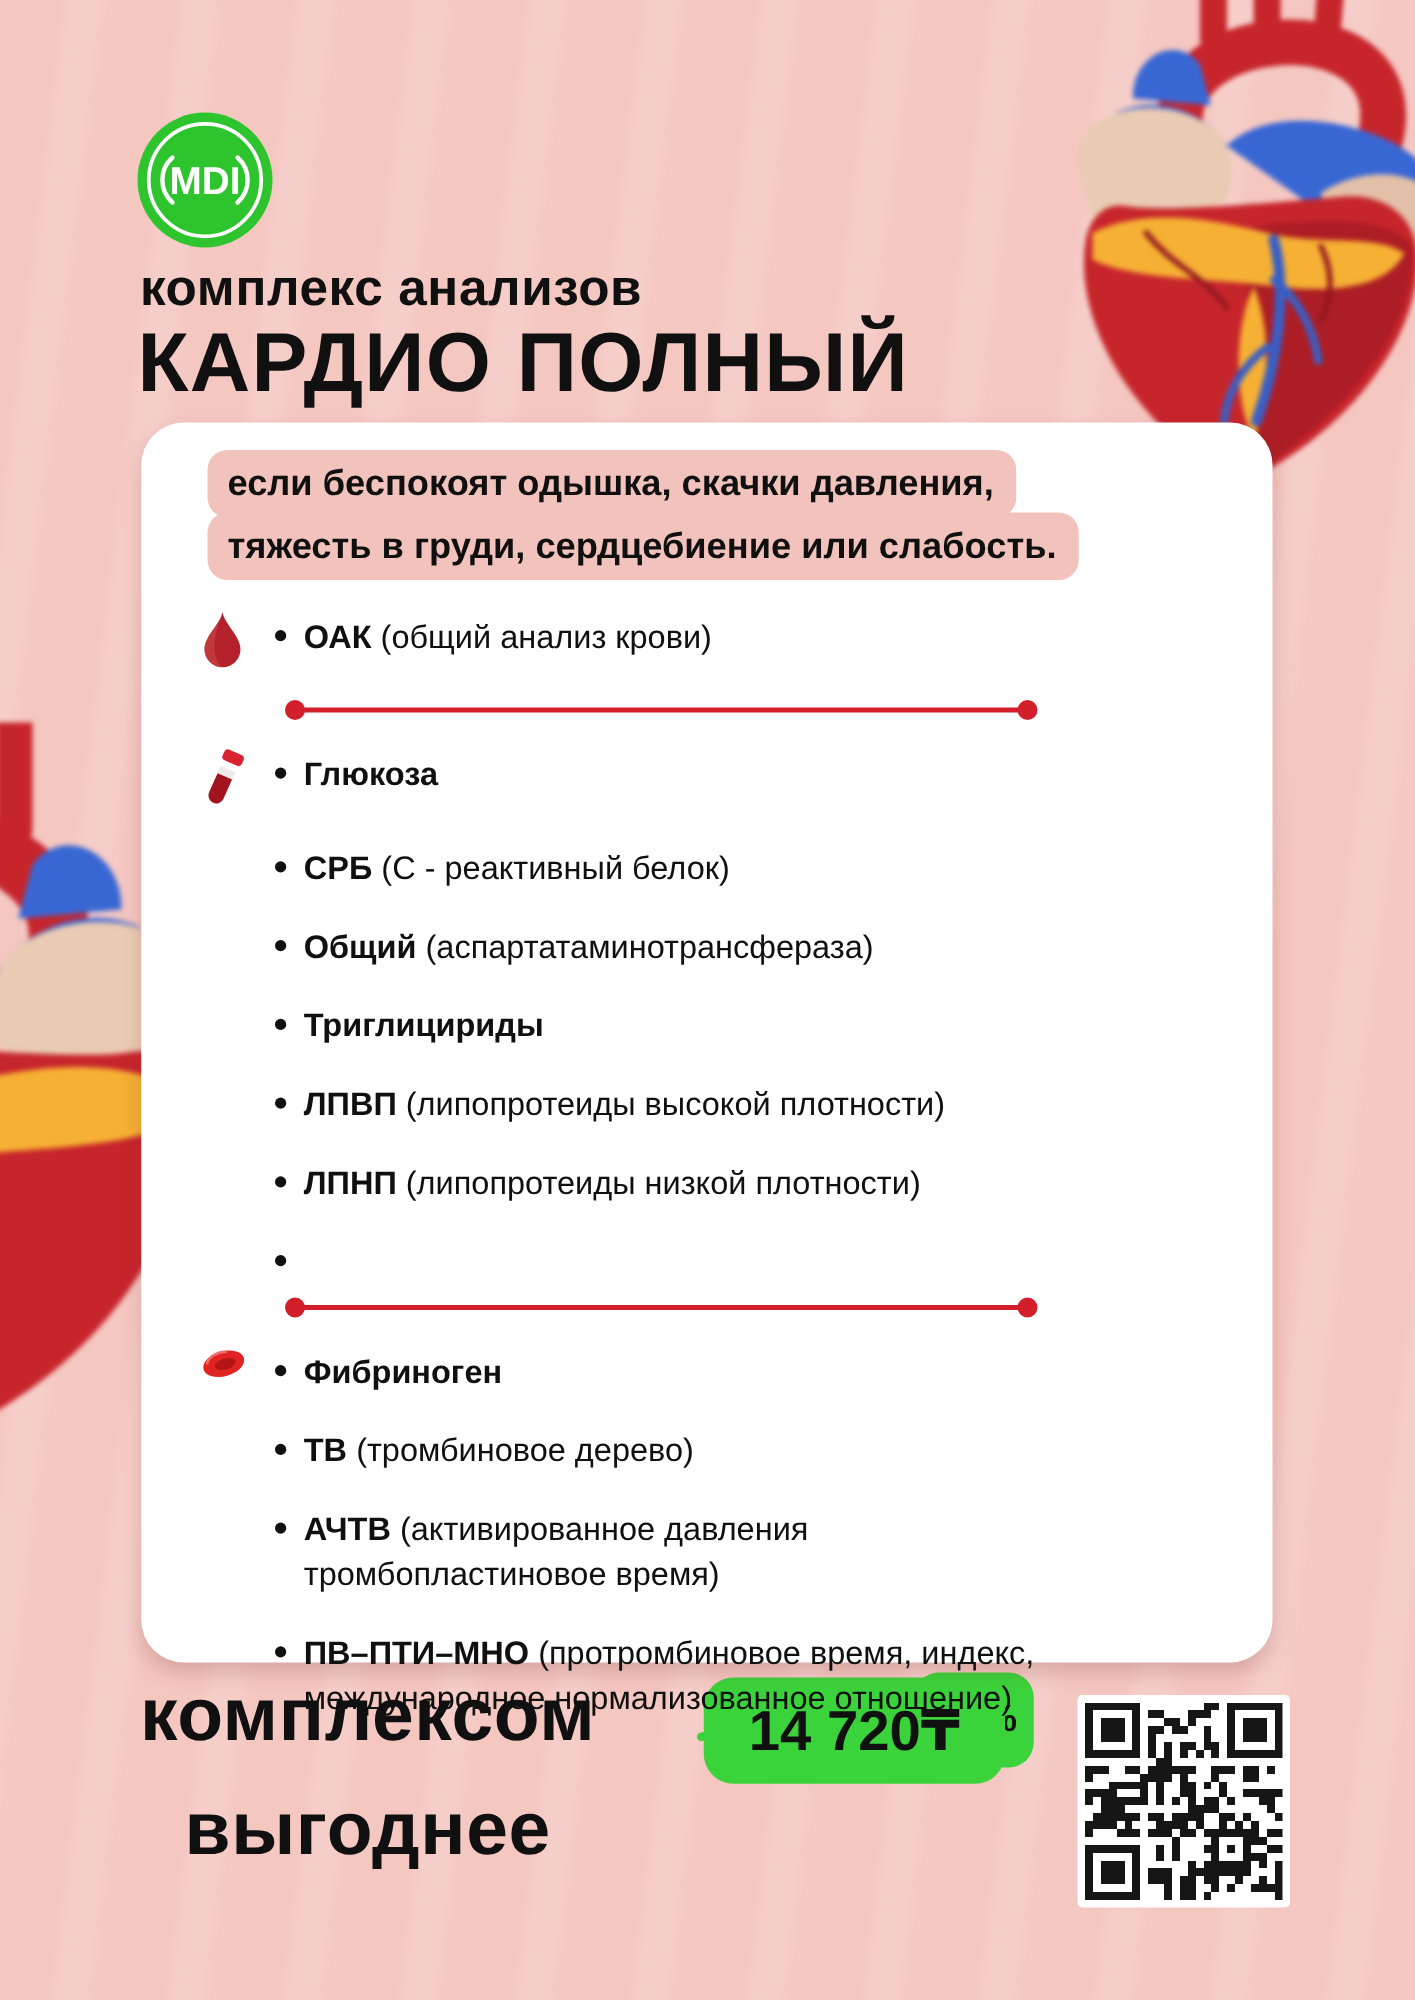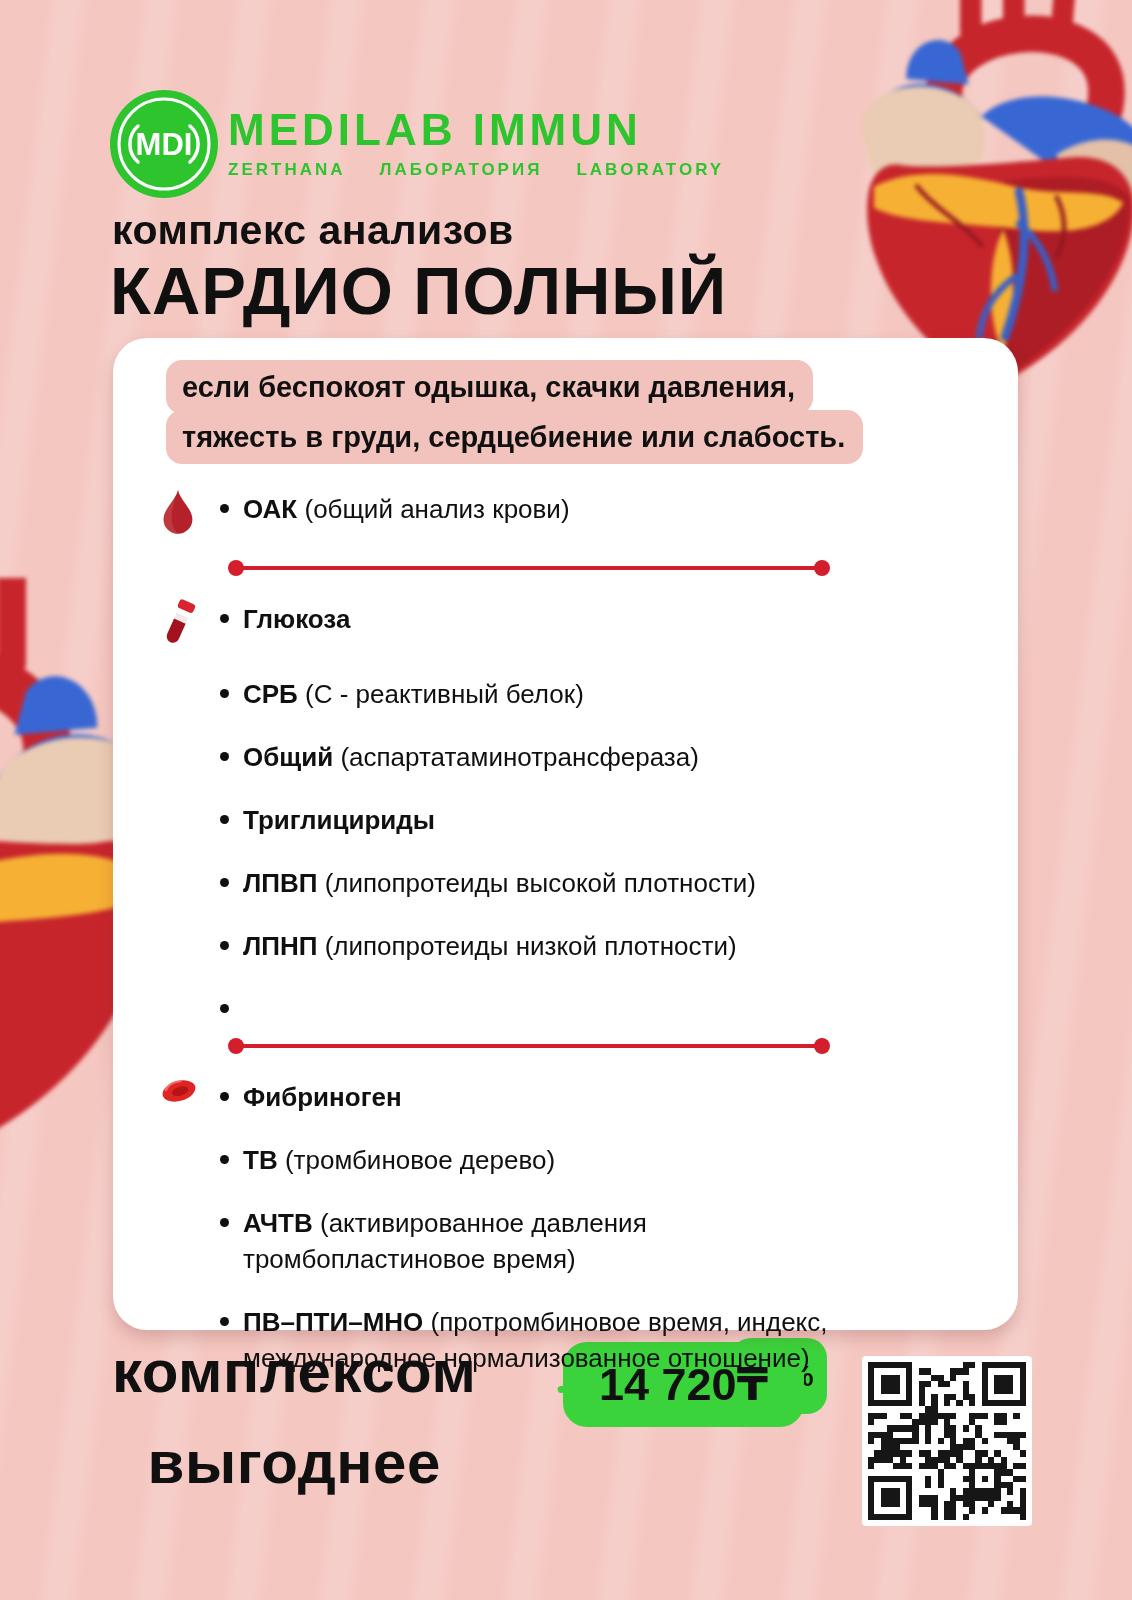--- a/index.html
+++ b/index.html
@@ -189,28 +189,20 @@
     <text font-family="Liberation Sans, sans-serif" font-size="10" font-weight="700" fill="#ffffff" letter-spacing="2.5">
       <textPath href="#arcTop" startOffset="50%" text-anchor="middle"></textPath>
     </text>
     <text font-family="Liberation Sans, sans-serif" font-size="9" font-weight="700" fill="#ffffff" letter-spacing="1.5">
       <textPath href="#arcBottom" startOffset="50%" text-anchor="middle"></textPath>
     </text>
     <path d="M 30,38 A 24,24 0 0 0 30,74" fill="none" stroke="#ffffff" stroke-width="3.5" stroke-linecap="round"></path>
     <path d="M 82,38 A 24,24 0 0 1 82,74" fill="none" stroke="#ffffff" stroke-width="3.5" stroke-linecap="round"></path>
     <text x="56" y="67" text-anchor="middle" font-family="Liberation Sans, sans-serif" font-size="31" font-weight="800" fill="#ffffff">MDI</text>
   </svg>
-  <div class="wordmark">
-    <div class="wordmark-name">MEDILAB IMMUN</div>
-    <div class="wordmark-tagline">
-      <span>ZERTHANA</span>
-      <span>ЛАБОРАТОРИЯ</span>
-      <span>LABORATORY</span>
-    </div>
-  </div>
 </div>
 
 <div class="kicker">комплекс анализов</div>
 <div class="page-title">КАРДИО ПОЛНЫЙ</div>
 
 <div class="card">
   <div class="intro">
     <span class="intro-line">если беспокоят одышка, скачки давления,</span>
     <span class="intro-line">тяжесть в груди, сердцебиение или слабость.</span>
   </div>

